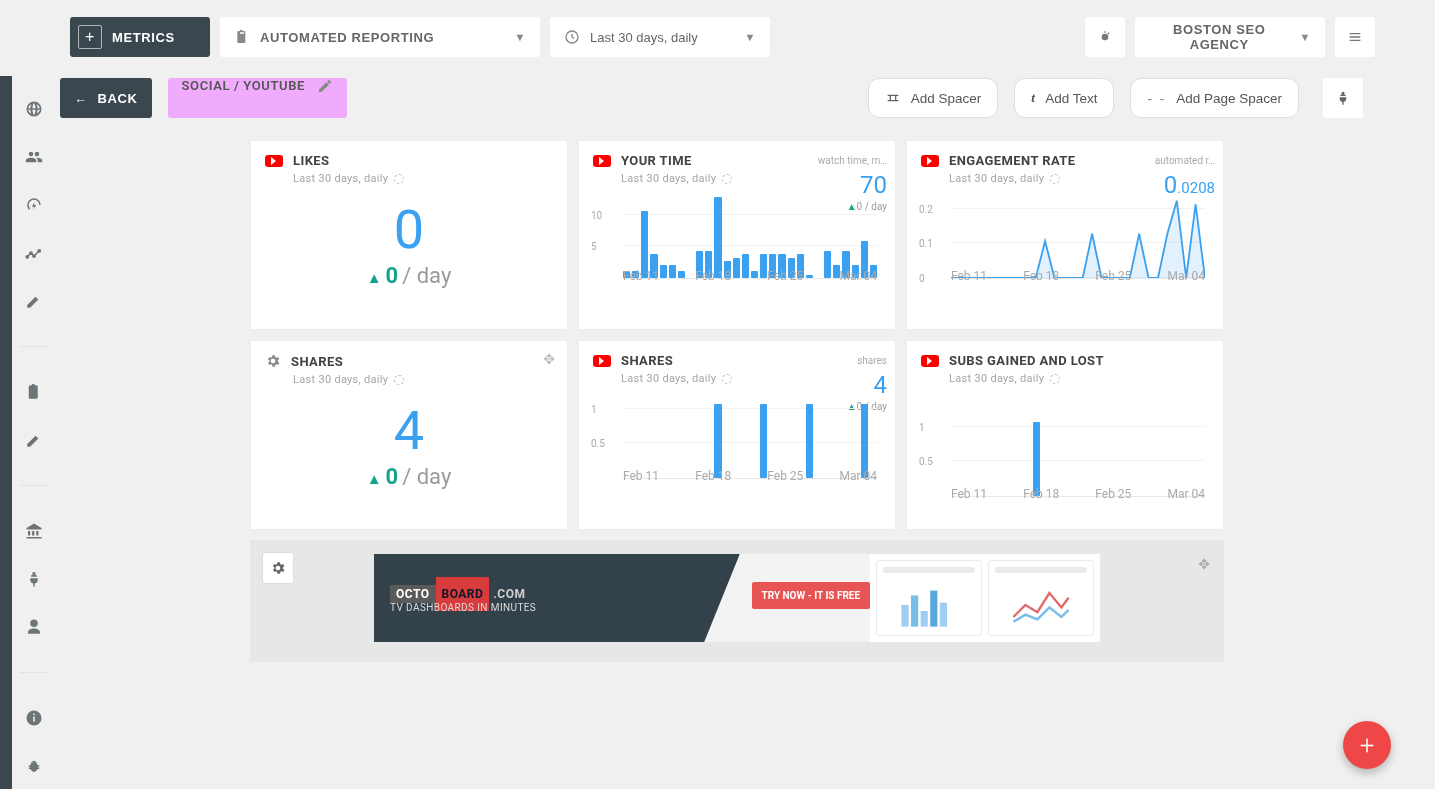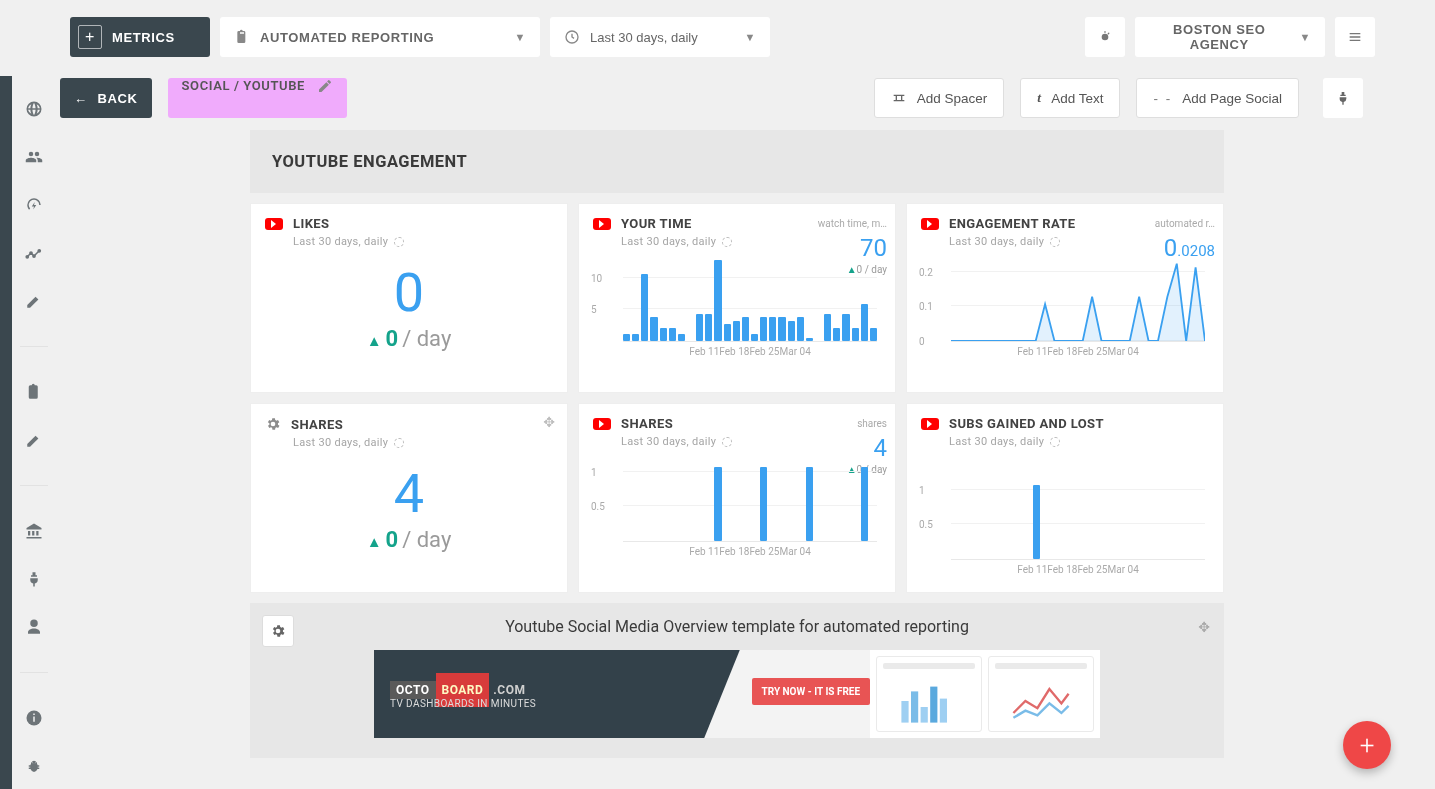--- a/index.html
+++ b/index.html
@@ -31,21 +31,21 @@
   .btn.icononly{width:40px;justify-content:center;padding:0}
   .btn.agency{width:190px;justify-content:flex-start}
   svg.ico{width:16px;height:16px;flex:none}
   
   .secondbar{height:48px;display:flex;align-items:center;padding-left:60px;padding-right:72px;gap:16px}
   .back{background:var(--dark);color:#fff}
   .back .arrow{font-size:13px}
   .breadcrumb{background:#f0abfc;height:40px;display:flex;padding:0 14px;border-radius:3px;font-size:13px;font-weight:600;letter-spacing:.6px;color:#555;gap:12px}
   .breadcrumb .pencil{color:#888}
   .secondbar .spacer{flex:1}
-  .outline-btn{background:#fff;border:1px solid #dedede;height:40px;display:inline-flex;align-items:center;gap:10px;padding:0 16px;border-radius:3px;color:#555;font-size:13.5px;cursor:pointer}
+  .outline-btn{background:#fff;border:1px solid #dedede;height:40px;display:inline-flex;align-items:center;gap:10px;padding:0 16px;border-radius:11px;color:#555;font-size:13.5px;cursor:pointer}
   .plug-btn{background:#fff;border:none;width:40px;height:40px;display:flex;align-items:center;justify-content:center;border-radius:3px;color:#666}
   
   .leftnav{position:absolute;left:0;top:76px;bottom:0;width:12px;background:var(--sidebar)}
   .leftnav .icons{position:absolute;left:12px;top:24px;width:44px;display:flex;flex-direction:column;gap:30px;align-items:center}
   .leftnav .icons .nav-ico{width:18px;height:18px;color:#6d7478;cursor:pointer}
   .leftnav .sep{width:28px;height:1px;background:#e2e2e2;margin:6px 0}
   
   .main{position:absolute;left:250px;top:130px;width:974px;bottom:0;overflow:hidden}
   .section-header{background:var(--hdr-grey);padding:22px 22px;font-size:16.5px;font-weight:700;letter-spacing:.5px;color:#3a3a3a}
   .grid{display:grid;grid-template-columns:repeat(3,1fr);gap:10px;margin-top:10px}
@@ -58,42 +58,42 @@
   .card-sub{font-size:11px;color:#a5a5a5;letter-spacing:.3px;margin-left:28px;margin-top:4px;display:flex;align-items:center;gap:6px}
   .card-sub .dotted{width:10px;height:10px;border:1px dashed #bbb;border-radius:50%}
   .bignum{font-size:54px;font-weight:400;color:var(--accent-blue);text-align:center;margin-top:18px;line-height:1}
   .delta-row{text-align:center;margin-top:6px;font-size:22px;color:#9a9a9a}
   .delta-row .tri{color:var(--accent-teal);font-size:15px}
   .delta-row .dnum{color:var(--accent-teal);font-weight:700;margin:0 4px}
   .move-handle{position:absolute;top:10px;right:12px;color:#bdbdbd;font-size:14px}
   
   .mini{position:relative;height:100px;margin-top:12px}
   .mini .ylab{position:absolute;left:-2px;font-size:10px;color:#aaa}
-  .mini .xaxis{position:absolute;left:30px;right:4px;bottom:0;height:14px;display:flex;justify-content:center;font-size:10px;color:#aaa}
+  .mini .xaxis{position:absolute;left:30px;right:4px;bottom:14px;height:14px;display:flex;justify-content:space-between;font-size:12px;color:#aaa}
   .mini .plot{position:absolute;left:30px;right:4px;top:0;bottom:18px;border-bottom:1px solid #e8e8e8}
   .mini .grid-line{position:absolute;left:0;right:0;border-top:1px solid #f1f1f1;height:0}
   .mini .bars{position:absolute;left:0;right:0;bottom:0;top:0;display:flex;gap:2px;align-items:flex-end}
   .mini .bars .bar{flex:1;background:var(--accent-blue);border-radius:1px}
   .corner-num{position:absolute;right:8px;top:30px;text-align:right}
   .corner-num .big{font-size:24px;color:var(--accent-blue);font-weight:400}
   .corner-num .sm{font-size:10px;color:#9b9b9b;margin-top:2px}
   .corner-num .sm .tri2{color:var(--accent-teal)}
   .metric-caption{position:absolute;right:8px;top:14px;font-size:10px;color:#aaa}
   
   .line-plot{position:absolute;left:30px;right:4px;top:0;bottom:18px}
   
   .banner-card{background:var(--hdr-grey);margin-top:10px;padding:14px 14px 20px 14px;position:relative}
   .banner-card .gear-btn{position:absolute;left:12px;top:12px;width:32px;height:32px;background:#fff;border:1px solid #ddd;display:flex;align-items:center;justify-content:center;color:#666;border-radius:3px}
   .banner-card .move{position:absolute;right:14px;top:16px;color:#aaa;font-size:14px}
   .banner-title{text-align:center;font-size:16px;color:#3a3a3a;margin-bottom:14px}
   .banner{height:88px;background:#33414a;margin:0 110px;position:relative;display:flex;align-items:center;overflow:hidden}
   .banner .left{flex:0 0 56%;padding:12px 16px;color:#fff}
   .octo{display:inline-block;font-size:12px;font-weight:700;letter-spacing:.5px}
   .octo .b1{background:#5a5a5a;color:#fff;padding:2px 6px}
-  .octo .b2{background:#d83b3b;color:#fef9c3;padding:10px 6px}
+  .octo .b2{background:#d83b3b;color:#0f172a;padding:10px 6px}
   .octo .b3{color:#cfcfcf;margin-left:4px}
   .banner h4{margin:8px 0 2px 0;font-size:14.5px;font-weight:700;letter-spacing:.4px}
   .banner .sub{font-size:10px;letter-spacing:.4px;color:#dcdcdc}
   .banner .cta{position:absolute;left:52%;top:28px;background:#e85454;color:#fff;font-size:10px;font-weight:700;padding:8px 10px;border-radius:2px;white-space:nowrap}
   .banner::after{content:"";position:absolute;left:48%;top:-20px;bottom:-20px;width:200px;background:#f3f3f3;transform:skewX(-22deg)}
   .banner .mock{position:absolute;right:0;top:0;bottom:0;width:230px;background:#fff;z-index:2;display:flex;gap:6px;padding:6px}
   .mock .tile{flex:1;border:1px solid #eaeaea;border-radius:3px;position:relative;overflow:hidden}
   .mock .tile::before{content:"";position:absolute;left:6px;right:6px;top:6px;height:6px;background:#eaeaea;border-radius:2px}
   .mock .tile .sq{position:absolute;left:6px;top:20px;right:6px;bottom:6px}
   .mock .tile .sq svg{width:100%;height:100%}
@@ -157,21 +157,21 @@
         <path d="M4 8h16M4 16h16M8 8v8M16 8v8"></path>
       </svg>
     <span>Add Spacer</span>
   </button>
   <button class="outline-btn">
     <span style="font-family:serif;font-style:italic;font-weight:700">t</span>
     <span>Add Text</span>
   </button>
   <button class="outline-btn">
     <span style="letter-spacing:2px;color:#777">- -</span>
-    <span>Add Page Social</span>
+    <span>Add Page Spacer</span>
   </button>
   <button class="plug-btn" style="margin-left:8px">
     <svg class="ico" viewBox="0 0 24 24" fill="#666">
         <path d="M10 3v4H8v2h8V7h-2V3h-2zm-3 8v2a5 5 0 0 0 4 4.9V22h2v-4.1a5 5 0 0 0 4-4.9v-2H7z"></path>
       </svg>
   </button>
 </div>
 
 <div class="leftnav">
   <div class="icons">
@@ -217,23 +217,20 @@
         <rect x="11" y="10" width="2" height="7" fill="#f0f0f0"></rect>
         <rect x="11" y="6" width="2" height="2" fill="#f0f0f0"></rect>
       </svg>
     <svg class="nav-ico" viewBox="0 0 24 24" fill="currentColor">
         <path d="M12 5a3 3 0 0 1 3 3H9a3 3 0 0 1 3-3zm7 6h-2.07A7 7 0 0 0 16 9.1V7h-2v1.3A7 7 0 0 0 12 8a7 7 0 0 0-2 .3V7H8v2.1A7 7 0 0 0 7.07 11H5v2h2v1H5v2h2.29A7 7 0 0 0 12 20a7 7 0 0 0 4.71-4H19v-2h-2v-1h2v-2z"></path>
       </svg>
   </div>
 </div>
 
 <div class="main">
-  <div class="section-header">
-    <span>YOUTUBE ENGAGEMENT</span>
-  </div>
 
   <div class="grid">
 
     <div class="card">
       <div class="card-title-row">
         <span class="yt-badge"></span>
         <span class="card-title">LIKES</span>
       </div>
       <div class="card-sub">
         <span>Last 30 days, daily</span>
@@ -472,21 +469,20 @@
     </div>
   </div>
 
   <div class="banner-card">
     <div class="gear-btn">
       <svg class="ico" viewBox="0 0 24 24" fill="#666">
           <path d="M19.4 13a7.8 7.8 0 0 0 0-2l2.1-1.6-2-3.4-2.5 1a7.6 7.6 0 0 0-1.7-1l-.4-2.6h-4l-.4 2.6a7.6 7.6 0 0 0-1.7 1l-2.5-1-2 3.4L6.6 11a7.8 7.8 0 0 0 0 2l-2.1 1.6 2 3.4 2.5-1a7.6 7.6 0 0 0 1.7 1l.4 2.6h4l.4-2.6a7.6 7.6 0 0 0 1.7-1l2.5 1 2-3.4L19.4 13zM12 15.5A3.5 3.5 0 1 1 15.5 12 3.5 3.5 0 0 1 12 15.5z"></path>
         </svg>
     </div>
     <span class="move">✥</span>
-    <div class="banner-title">Youtube Social Media Overview template for automated reporting</div>
     <div class="banner">
       <div class="left">
         <span class="octo">
           <span class="b1">OCTO</span><span class="b2">BOARD</span><span class="b3">.COM</span>
         </span>
         <div class="sub">TV DASHBOARDS IN MINUTES</div>
       </div>
       <div class="cta" style="z-index:3">TRY NOW - IT IS FREE</div>
       <div class="mock">
         <div class="tile">

